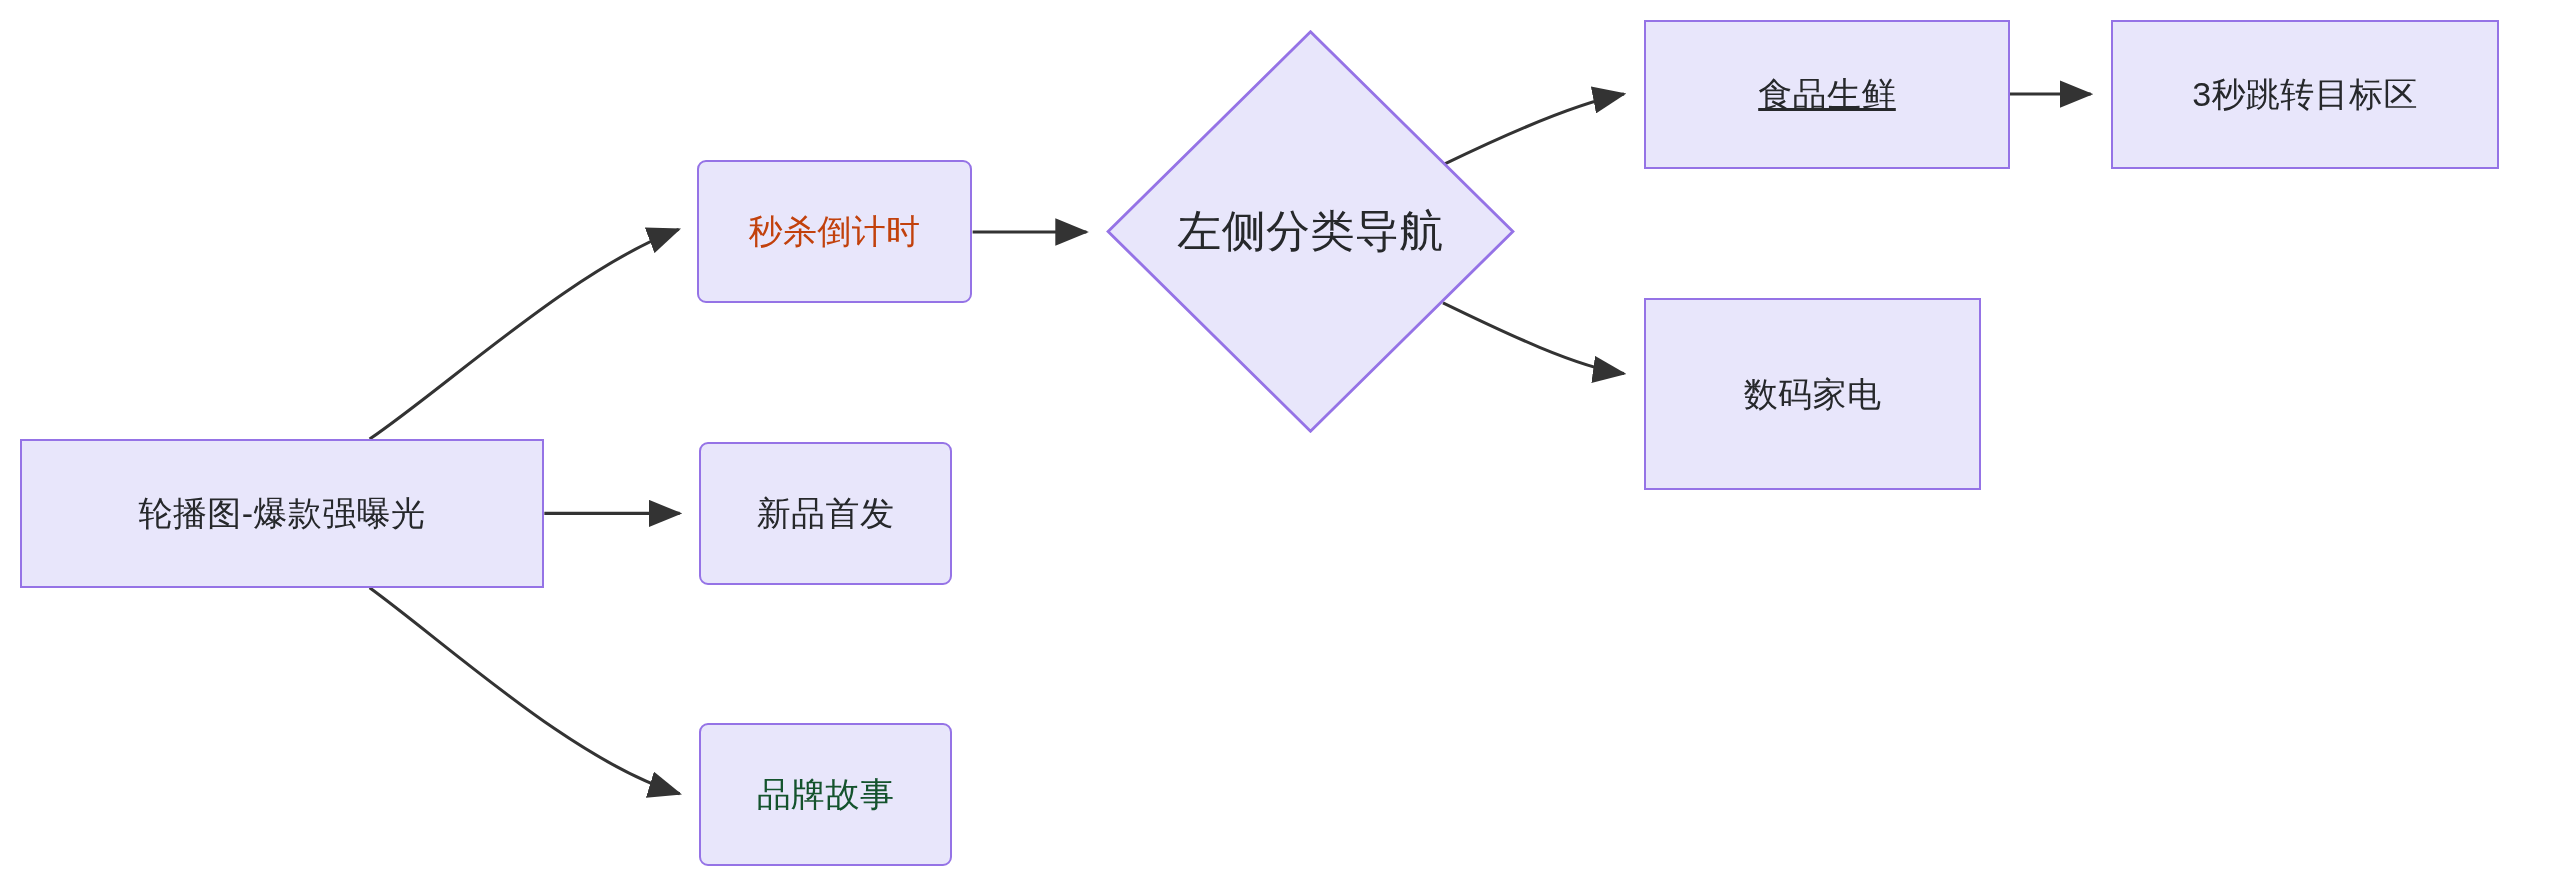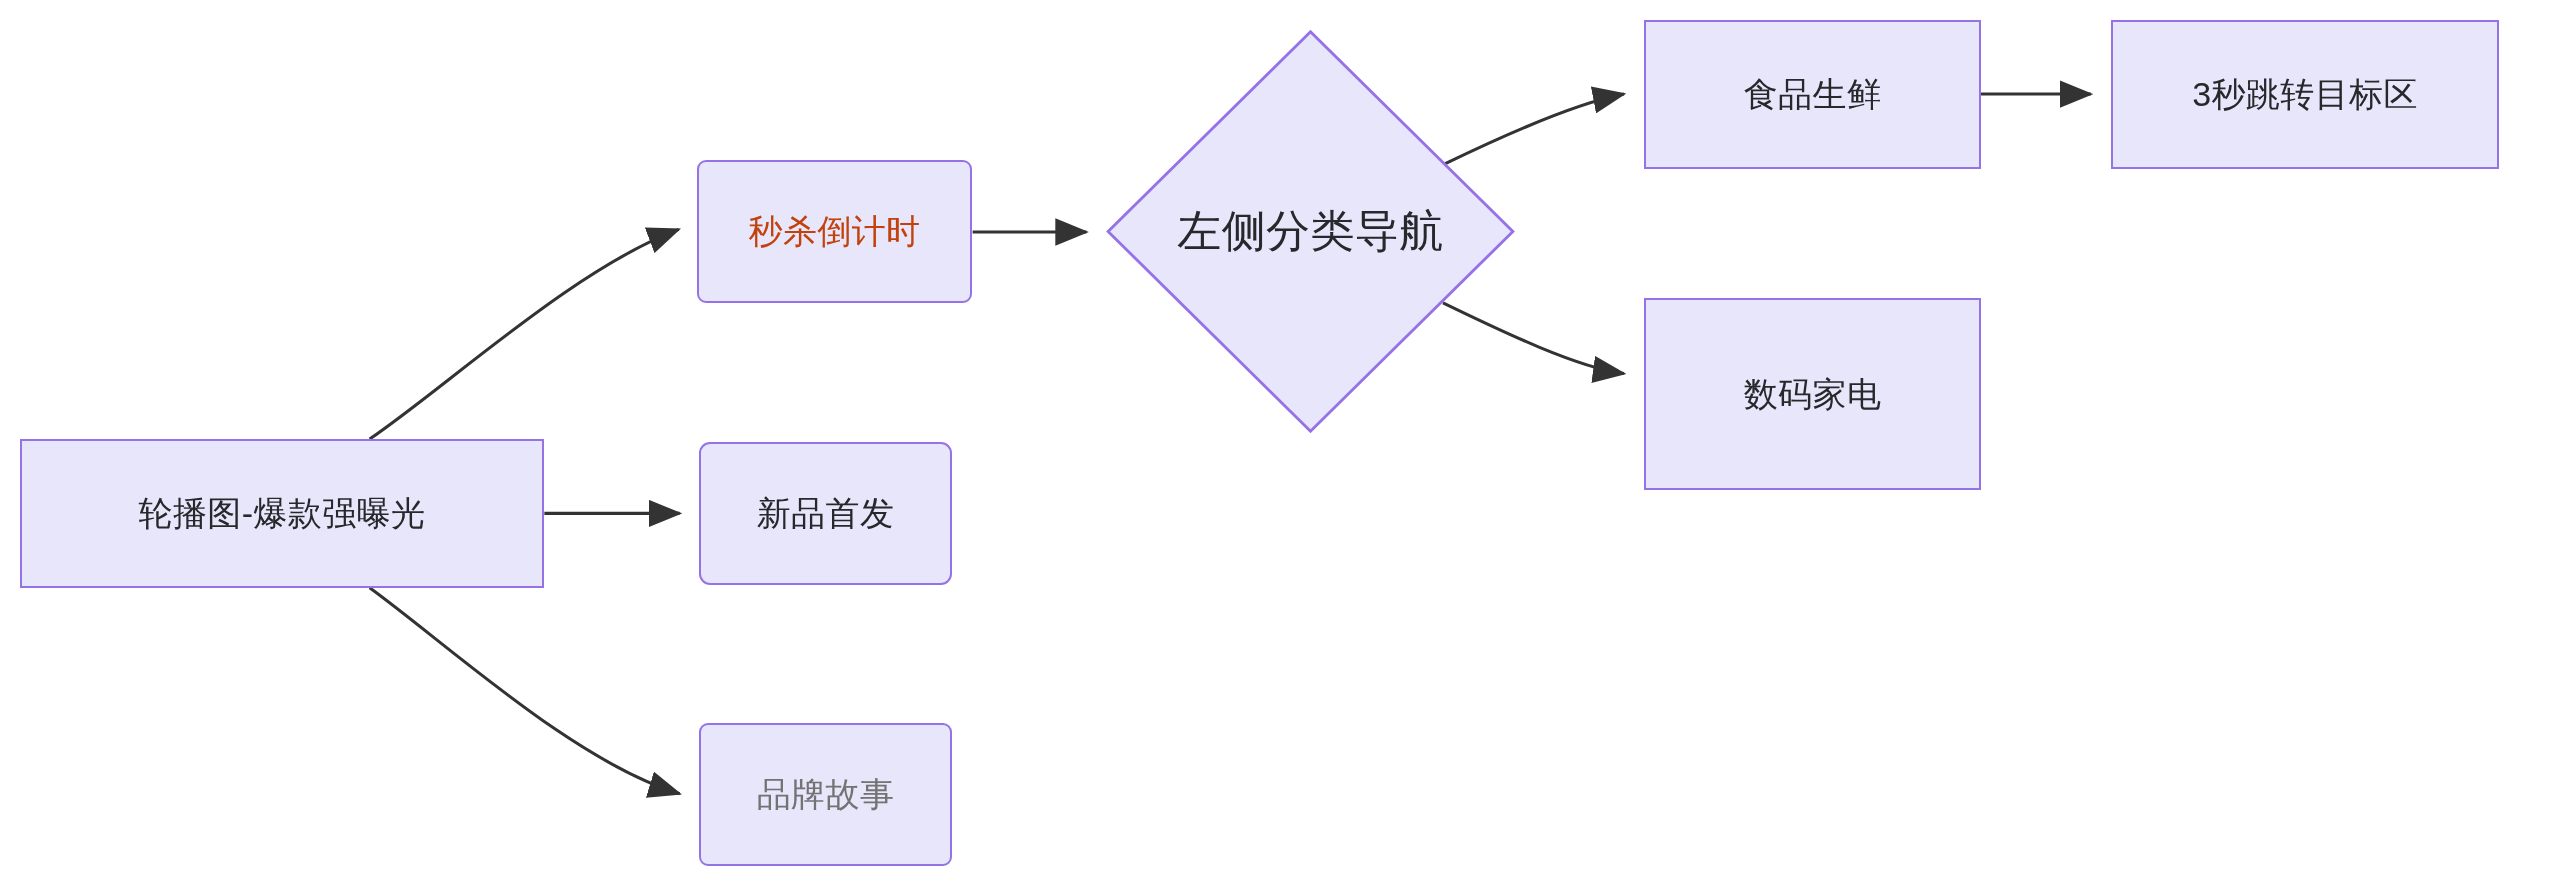--- a/index.html
+++ b/index.html
@@ -90,33 +90,33 @@
       </g>
   </svg>
 
   <div id="node-layer">
       <div class="node sharp" style="left: 20px; top: 439px; width: 524px; height: 149px; background: rgb(232, 230, 251); border-color: rgb(149, 115, 230); color: rgb(38, 40, 43); justify-content: center;">
         <span>轮播图-爆款强曝光</span>
       </div>
       <div class="node rounded" style="left: 697px; top: 160px; width: 275px; height: 143px; background: rgb(232, 230, 251); border-color: rgb(149, 115, 230); color: #c2410c;">
         <span>秒杀倒计时</span>
       </div>
-      <div class="node rounded" style="left: 699px; top: 442px; width: 253px; height: 143px; background: rgb(232, 230, 251); border-color: rgb(149, 115, 230); color: rgb(38, 40, 43); border-radius: 11px;">
+      <div class="node rounded" style="left: 699px; top: 442px; width: 253px; height: 143px; background: rgb(232, 230, 251); border-color: rgb(149, 115, 230); color: rgb(38, 40, 43);">
         <span>新品首发</span>
       </div>
-      <div class="node rounded" style="left: 699px; top: 723px; width: 253px; height: 143px; background: rgb(232, 230, 251); border-color: rgb(149, 115, 230); color: #737373;">
+      <div class="node rounded" style="left: 699px; top: 723px; width: 253px; height: 143px; background: rgb(232, 230, 251); border-color: rgb(149, 115, 230); color: #14532d;">
         <span>品牌故事</span>
       </div>
       <div class="diamond-wrap" style="left: 1106px; top: 30px; width: 409px; height: 403px;">
         <svg class="diamond-shape" width="409" height="403" viewBox="0 0 456 450">
           <polygon points="228,2 454,225 228,448 2,225" fill="#e8e6fb" stroke="#9573e6" stroke-width="3.2"></polygon>
         </svg>
         <div class="diamond-label">左侧分类导航</div>
       </div>
-      <div class="node sharp" style="left: 1644px; top: 20px; width: 337px; height: 149px; background: rgb(232, 230, 251); border-color: rgb(149, 115, 230); color: rgb(38, 40, 43);">
+      <div class="node sharp" style="left: 1644px; top: 20px; width: 366px; height: 149px; background: rgb(232, 230, 251); border-color: rgb(149, 115, 230); color: rgb(38, 40, 43); text-decoration: underline;">
         <span>食品生鲜</span>
       </div>
       <div class="node sharp" style="left: 1644px; top: 298px; width: 337px; height: 192px; background: rgb(232, 230, 251); border-color: rgb(149, 115, 230); color: rgb(38, 40, 43);">
         <span>数码家电</span>
       </div>
       <div class="node sharp" style="left: 2111px; top: 20px; width: 388px; height: 149px; background: rgb(232, 230, 251); border-color: rgb(149, 115, 230); color: rgb(38, 40, 43);">
         <span>3秒跳转目标区</span>
       </div>
     </div>
 

